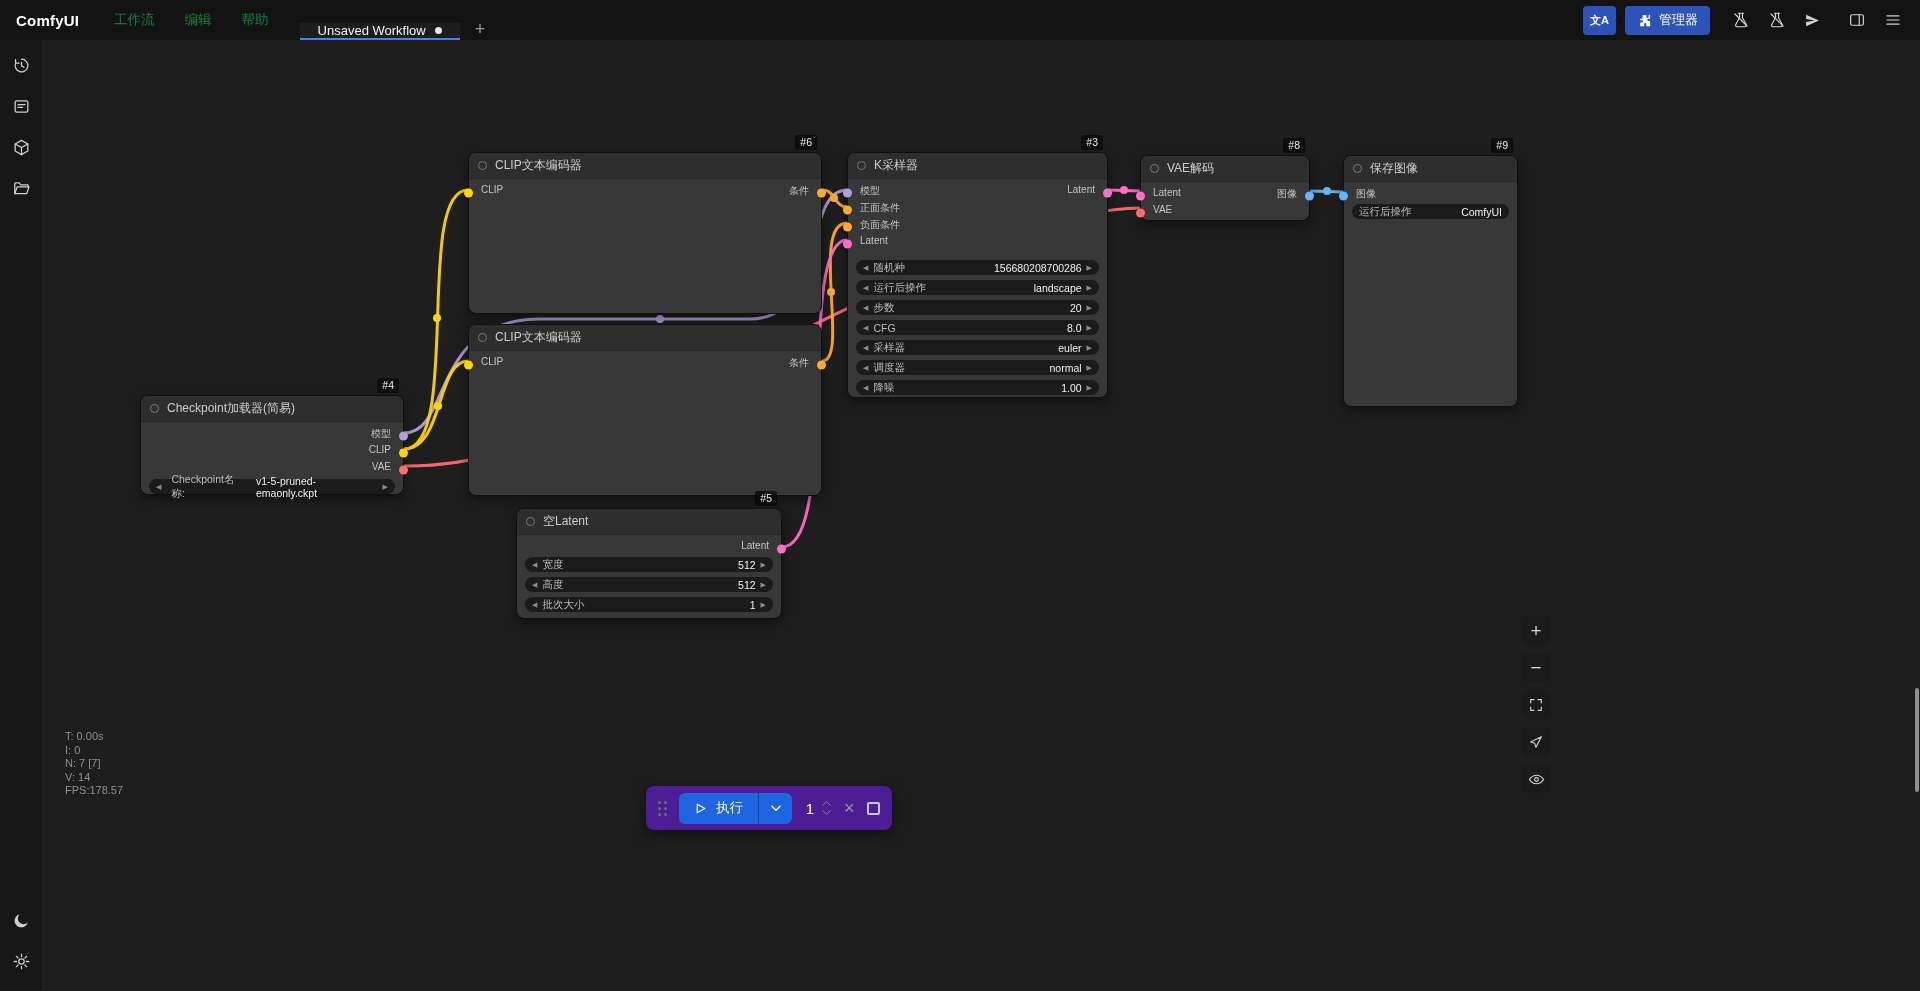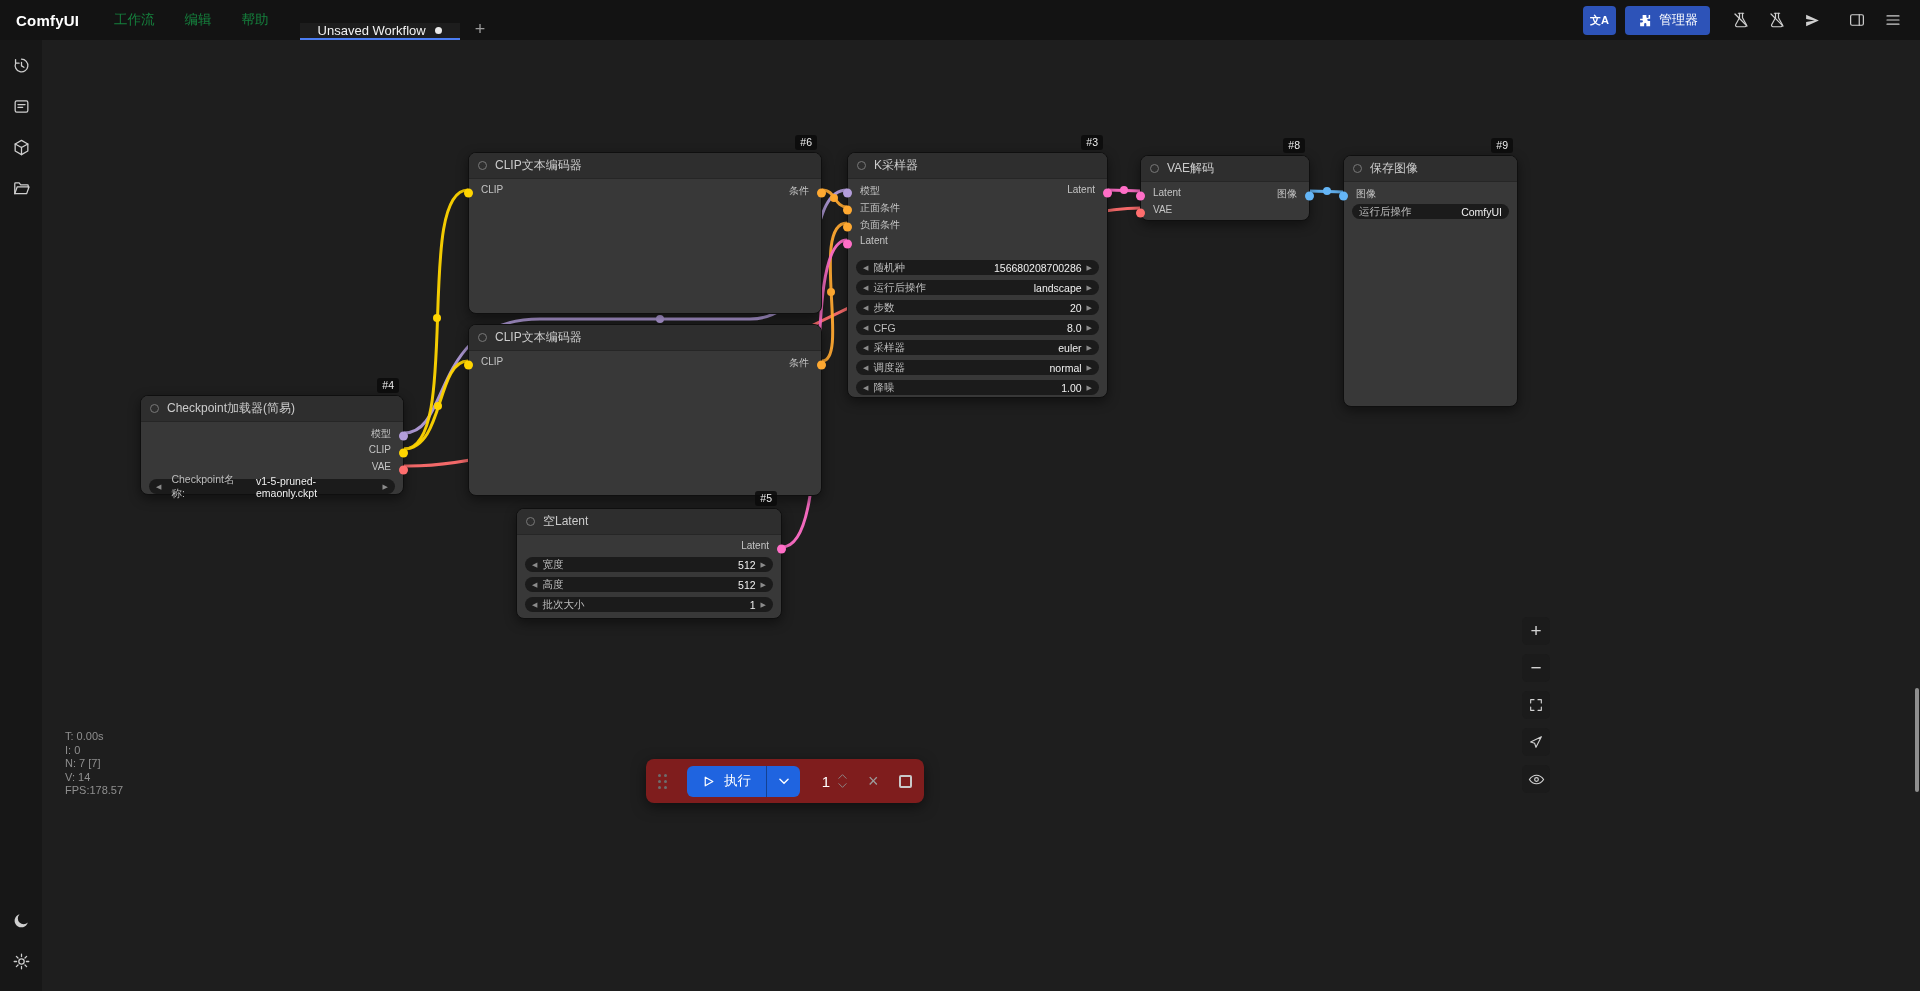--- a/index.html
+++ b/index.html
@@ -63,22 +63,22 @@
   .widget .arr{color:#8b8b8b;font-size:7px;flex:none}
   .widget .w-value{margin-left:auto;color:#f0f0f0}
   .widget .w-value.center{margin-left:6px;font-weight:normal}
   .widget .sp{flex:1}
   .textarea{margin:6px 8px;background:#131313;border-radius:4px;color:#bdbdbd;
     font-family:"DejaVu Sans Mono",monospace;font-size:10px;line-height:1.55;padding:5px 7px;
     overflow:hidden}
   
   .stats{position:absolute;left:65px;top:730px;color:#8f8f8f;font-size:11px;line-height:13.5px;z-index:3}
   
-  .runbar{position:absolute;left:646px;top:759px;height:44px;background:#7f1d1d;border-radius:8px;
-    display:flex;align-items:center;padding:0 12px;gap:20px;z-index:15;box-shadow:0 4px 14px rgba(0,0,0,.5)}
+  .runbar{position:absolute;left:646px;top:786px;height:44px;background:#4c1d95;border-radius:8px;
+    display:flex;align-items:center;padding:0 12px;gap:12px;z-index:15;box-shadow:0 4px 14px rgba(0,0,0,.5)}
   .drag-dots{display:grid;grid-template-columns:3px 3px;gap:3px}
   .drag-dots i{width:3px;height:3px;border-radius:50%;background:#6d6d6d}
   .run-group{display:flex}
   .run-main{background:var(--run-blue,#1f64e0);height:31px;border-radius:6px 0 0 6px;display:flex;
     align-items:center;gap:9px;padding:0 15px;color:#fff;font-size:13.5px}
   .run-caret{background:var(--run-blue,#1f64e0);height:31px;width:34px;border-radius:0 6px 6px 0;
     border-left:1px solid rgba(0,0,0,.35);display:flex;align-items:center;justify-content:center}
   .count-wrap{display:flex;align-items:center;gap:5px}
   .count-val{color:#fff;font-size:15px;min-width:12px;text-align:center}
   .steppers{display:flex;flex-direction:column;gap:2px}

